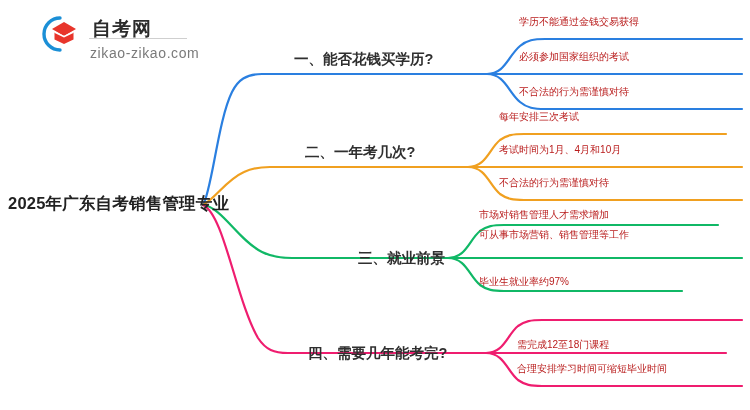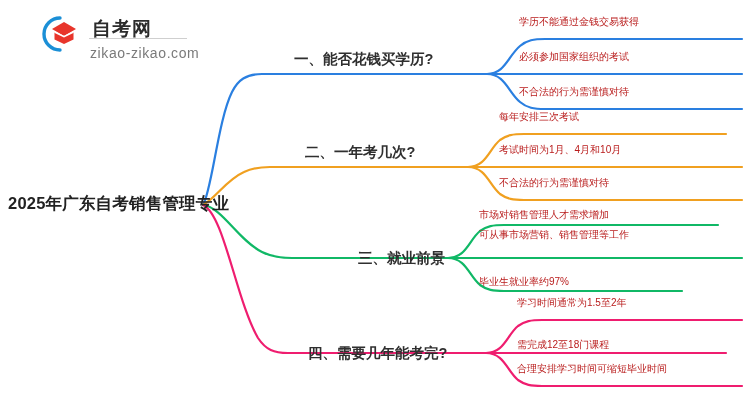--- a/index.html
+++ b/index.html
@@ -97,17 +97,16 @@
   <div class="node leaf" style="left:499px;top:110px;">每年安排三次考试</div>
   <div class="node leaf" style="left:499px;top:143px;">考试时间为1月、4月和10月</div>
   <div class="node leaf" style="left:499px;top:176px;">不合法的行为需谨慎对待</div>
 
   <div class="node branch-label" style="left:310px;top:249px;margin-left:48px;">三、就业前景</div>
   <div class="node leaf" style="left:479px;top:208px;">市场对销售管理人才需求增加</div>
   <div class="node leaf" style="left:479px;top:228px;">可从事市场营销、销售管理等工作</div>
   <div class="node leaf" style="left:479px;top:267px;margin-top:8px;">毕业生就业率约97%</div>
 
   <div class="node branch-label" style="left:308px;top:344px;">四、需要几年能考完?</div>
-  <div class="node leaf" style="left:517px;top:296px;">学习时间通常为1.5至2年</div>
   <div class="node leaf" style="left:517px;top:338px;">需完成12至18门课程</div>
   <div class="node leaf" style="left:517px;top:362px;">合理安排学习时间可缩短毕业时间</div>
 
 </div>
 
 </body></html>

